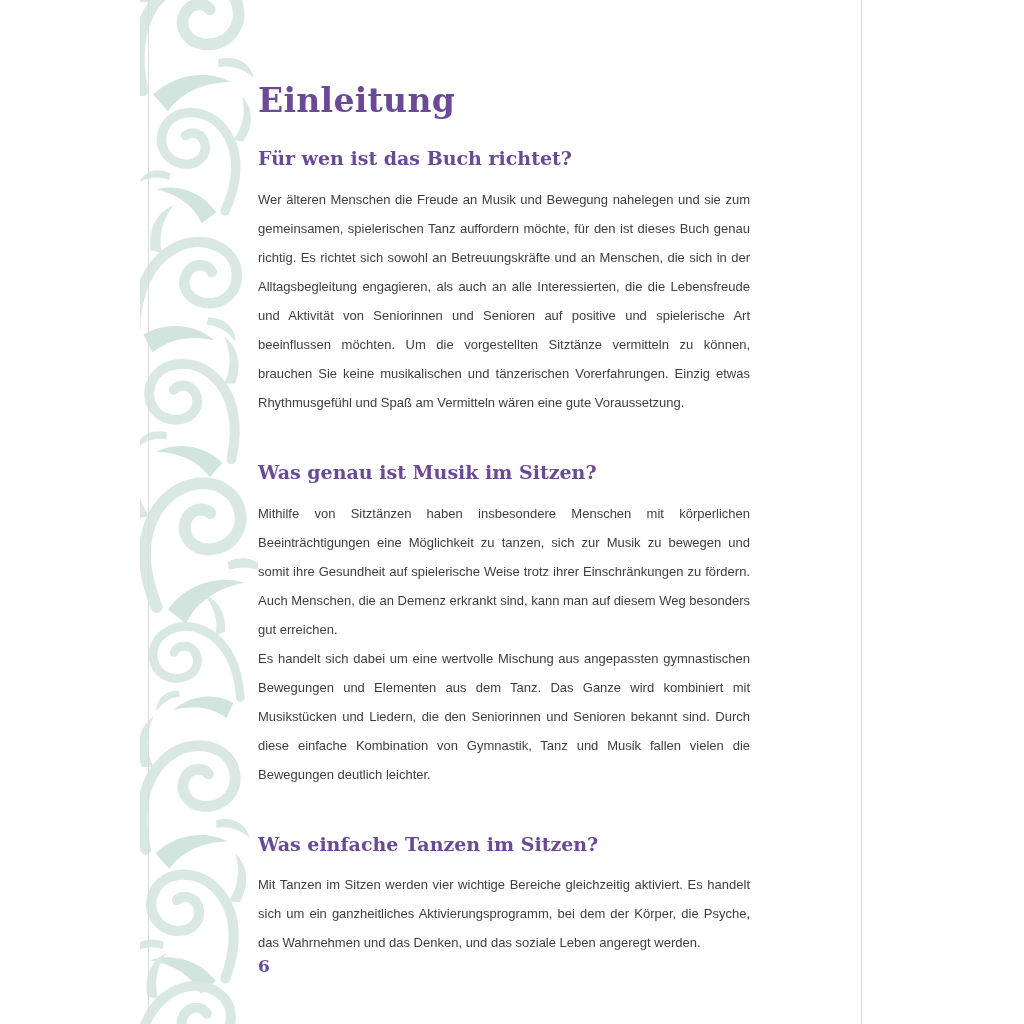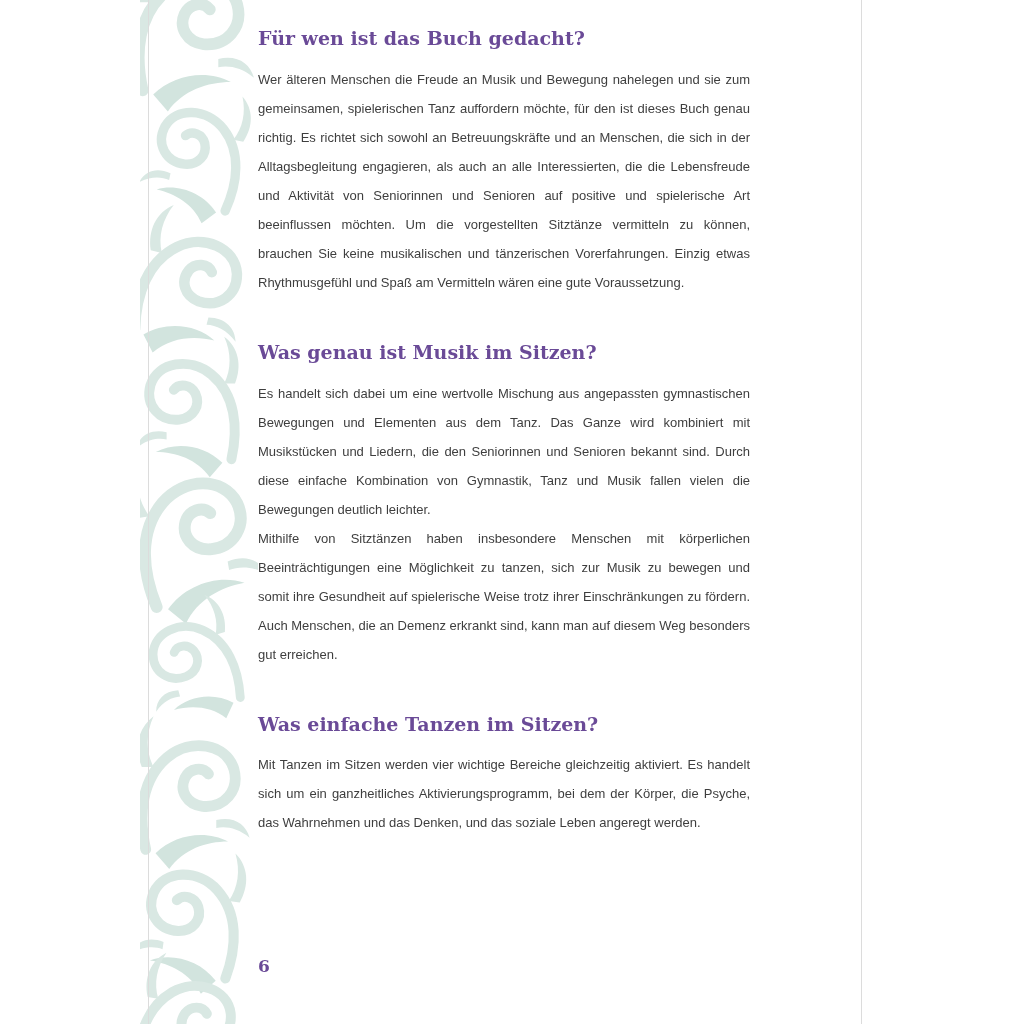--- a/index.html
+++ b/index.html
@@ -101,30 +101,31 @@
     <use href="#cluster" transform="translate(-8,724) scale(0.98)"></use>
     <use href="#cluster" transform="translate(106,856) scale(-0.92,0.92) rotate(-8 55 70)"></use>
     <use href="#cluster" transform="translate(-6,964) scale(0.9) rotate(10 55 70)"></use>
   </svg>
 
   <div class="edge left"></div>
   <div class="edge right"></div>
 
   <div class="content">
 
+    <h1 class="page-title">Einleitung</h1>
 
     <section>
-      <h2 class="section-heading">Für wen ist das Buch gedacht?</h2>
+      <h2 class="section-heading">Für wen ist das Buch richtet?</h2>
       <p class="body">Wer älteren Menschen die Freude an Musik und Bewegung nahelegen und sie zum gemeinsamen, spielerischen Tanz auffordern möchte, für den ist dieses Buch genau richtig. Es richtet sich sowohl an Betreuungskräfte und an Menschen, die sich in der Alltagsbegleitung engagieren, als auch an alle Interessierten, die die Lebensfreude und Aktivität von Seniorinnen und Senioren auf positive und spielerische Art beeinflussen möchten. Um die vorgestellten Sitztänze vermitteln zu können, brauchen Sie keine musikalischen und tänzerischen Vorerfahrungen. Einzig etwas Rhythmusgefühl und Spaß am Vermitteln wären eine gute Voraussetzung.</p>
     </section>
 
     <section>
       <h2 class="section-heading">Was genau ist Musik im Sitzen?</h2>
+      <p class="body">Mithilfe von Sitztänzen haben insbesondere Menschen mit körperlichen Beeinträchtigungen eine Möglichkeit zu tanzen, sich zur Musik zu bewegen und somit ihre Gesundheit auf spielerische Weise trotz ihrer Einschränkungen zu fördern. Auch Menschen, die an Demenz erkrankt sind, kann man auf diesem Weg besonders gut erreichen.</p>
       <p class="body">Es handelt sich dabei um eine wertvolle Mischung aus angepassten gymnastischen Bewegungen und Elementen aus dem Tanz. Das Ganze wird kombiniert mit Musikstücken und Liedern, die den Seniorinnen und Senioren bekannt sind. Durch diese einfache Kombination von Gymnastik, Tanz und Musik fallen vielen die Bewegungen deutlich leichter.</p>
-      <p class="body">Mithilfe von Sitztänzen haben insbesondere Menschen mit körperlichen Beeinträchtigungen eine Möglichkeit zu tanzen, sich zur Musik zu bewegen und somit ihre Gesundheit auf spielerische Weise trotz ihrer Einschränkungen zu fördern. Auch Menschen, die an Demenz erkrankt sind, kann man auf diesem Weg besonders gut erreichen.</p>
     </section>
 
     <section>
       <h2 class="section-heading">Was einfache Tanzen im Sitzen?</h2>
       <p class="body">Mit Tanzen im Sitzen werden vier wichtige Bereiche gleichzeitig aktiviert. Es handelt sich um ein ganzheitliches Aktivierungsprogramm, bei dem der Körper, die Psyche, das Wahrnehmen und das Denken, und das soziale Leben angeregt werden.</p>
 
     </section>
 
   </div>
 

